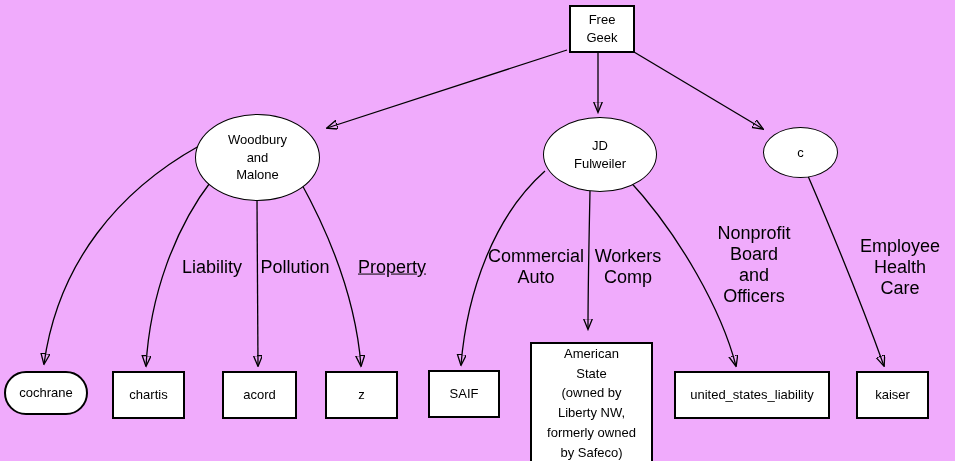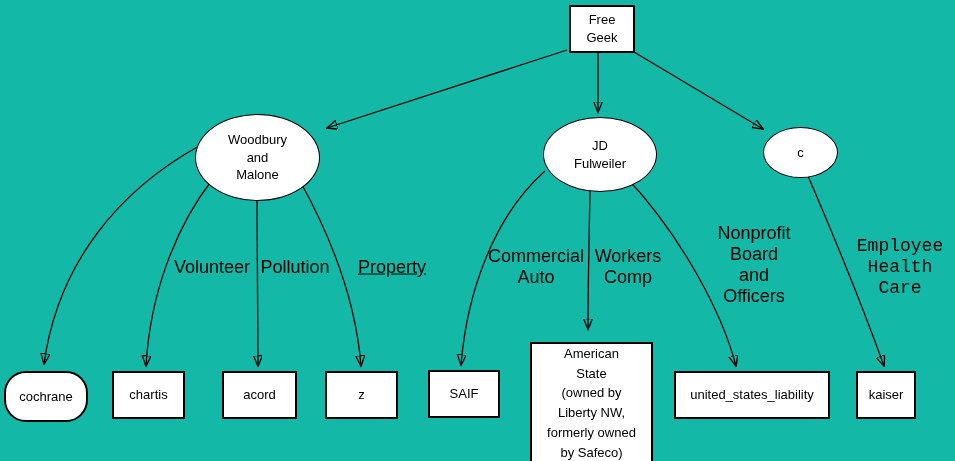--- a/index.html
+++ b/index.html
@@ -1,21 +1,21 @@
 <!DOCTYPE html>
 <html><head>
 <meta charset="utf-8">
 <style>
   * { margin: 0; padding: 0; box-sizing: border-box; }
   html, body { background: #ffffff; }
   .canvas {
     position: relative;
     width: 955px;
     height: 461px;
-    background: #14b8a6;
+    background: #f0abfc;
     font-family: "Liberation Sans", sans-serif;
     color: #000000;
     overflow: hidden;
   }
   .edges-layer {
     position: absolute;
     left: 0; top: 0;
     width: 955px; height: 461px;
   }
   .edges-layer path { fill: none; stroke: #000000; stroke-width: 1.3px; }
@@ -70,42 +70,42 @@
 
   <div class="node ellipse" style="left:195px; top:114px; width:125px; height:87px;">Woodbury
 and
 Malone</div>
 
   <div class="node ellipse" style="left:543px; top:117px; width:114px; height:75px;">JD
 Fulweiler</div>
 
   <div class="node ellipse" style="left:763px; top:127px; width:75px; height:51px;">c</div>
 
-  <div class="edge-label" style="left:212px; top:267px;">Volunteer</div>
+  <div class="edge-label" style="left:212px; top:267px;">Liability</div>
   <div class="edge-label" style="left:295px; top:267px;">Pollution</div>
   <div class="edge-label" style="left:392px; top:267px;text-decoration:underline;">Property</div>
   <div class="edge-label" style="left:536px; top:267px;">Commercial
 Auto</div>
   <div class="edge-label" style="left:628px; top:267px;">Workers
 Comp</div>
   <div class="edge-label" style="left:754px; top:265px;">Nonprofit
 Board
 and
 Officers</div>
-  <div class="edge-label" style="left:900px; top:267px;font-family:Liberation Mono, monospace;">Employee
+  <div class="edge-label" style="left:900px; top:267px;">Employee
 Health
 Care</div>
 
-  <div class="node box" style="left:4px; top:371px; width:84px; height:51px;border-radius:22px;">cochrane</div>
+  <div class="node box" style="left:4px; top:371px; width:84px; height:44px;border-radius:22px;">cochrane</div>
   <div class="node box" style="left:112px; top:371px; width:73px; height:48px;">chartis</div>
   <div class="node box" style="left:222px; top:371px; width:75px; height:48px;">acord</div>
   <div class="node box" style="left:325px; top:371px; width:73px; height:48px;">z</div>
   <div class="node box" style="left:428px; top:370px; width:72px; height:48px;">SAIF</div>
   <div class="node box" style="left:530px; top:342px; width:123px; height:122px; line-height:1.52;">American
 State
 (owned by
 Liberty NW,
 formerly owned
 by Safeco)</div>
   <div class="node box" style="left:674px; top:371px; width:156px; height:48px;">united_states_liability</div>
-  <div class="node box" style="left:856px; top:371px; width:60px; height:48px;">kaiser</div>
+  <div class="node box" style="left:856px; top:371px; width:73px; height:48px;">kaiser</div>
 
 </div>
 
 </body></html>

